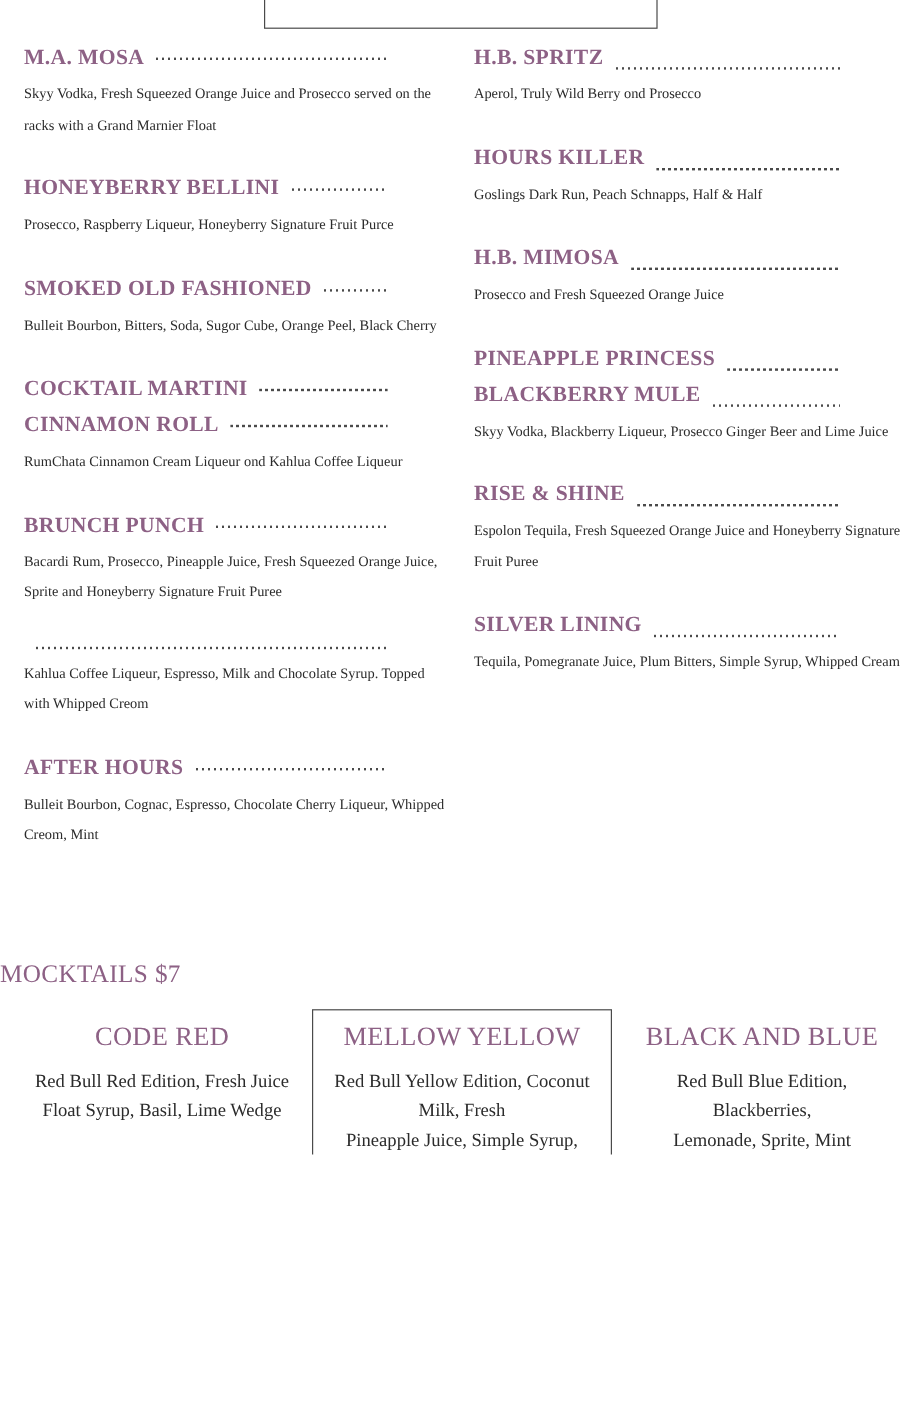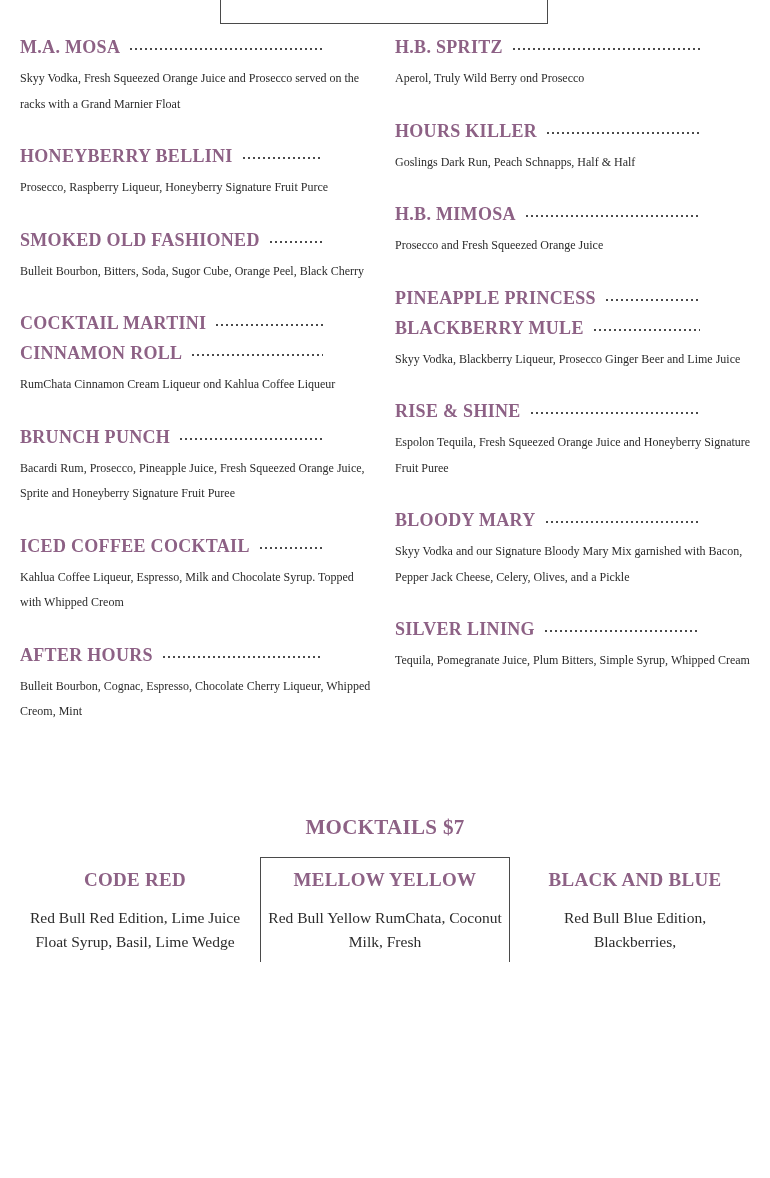--- a/index.html
+++ b/index.html
@@ -36,59 +36,59 @@
   .col.right{width:357px;flex:0 0 357px;}
   .item-head{
     display:flex;align-items:center;
     width:303px;
     margin:0 0 8px 0;
     color:var(--accent);
     font-size:18px;line-height:22px;font-weight:700;
     letter-spacing:0.3px;
     white-space:nowrap;
   }
-  .col.right .item-head{width:305px;}
+  .col.right .item-head{width:305px;align-items:flex-end;}
   .leader{
     flex:1;
     margin-left:10px;
     height:2px;
     margin-top:4px;
     background-image:repeating-linear-gradient(to right, var(--leader) 0 2px, transparent 2px 5px);
   }
   .item-desc{
     margin:0 0 28px 0;
     font-size:12px;line-height:25.5px;
     color:var(--body);
   }
   .mocktails-title{
     margin:61px 0 0 0;
-    text-align:center;
+    text-align:left;
     color:var(--accent);
-    font-size:21px;line-height:26px;font-weight:700;
+    font-size:21px;line-height:26px;font-weight:400;
     letter-spacing:0.3px;
   }
   .mocktails-row{
     display:flex;
     margin:17px 0 0 10px;
   }
   .mock-col{
     width:250px;flex:0 0 250px;
     box-sizing:border-box;
     text-align:center;
     padding-top:12px;
   }
   .mock-col.boxed{
     border:1px solid var(--border);
     height:220px;
     padding-top:11px;
   }
   .mock-name{
     margin:0 0 15px 0;
     color:var(--accent);
-    font-size:19px;line-height:22px;font-weight:700;
+    font-size:22px;line-height:22px;font-weight:400;
     letter-spacing:0.3px;
   }
   .mock-line{
     font-size:15.5px;line-height:24.5px;
     color:var(--body);
     padding:0 4px;
   }
   .footer-bar{
     position:absolute;left:0;top:1167px;
     width:770px;height:11px;
@@ -146,21 +146,20 @@
   <section class="menu-item">
     <h3 class="item-head">
       <span class="name">BRUNCH PUNCH</span>
       <span class="leader"></span>
     </h3>
     <p class="item-desc">Bacardi Rum, Prosecco, Pineapple Juice, Fresh Squeezed Orange Juice, Sprite and Honeyberry Signature Fruit Puree</p>
   </section>
 
   <section class="menu-item">
     <h3 class="item-head">
-      <span class="name">ICED COFFEE COCKTAIL</span>
       <span class="leader"></span>
     </h3>
     <p class="item-desc">Kahlua Coffee Liqueur, Espresso, Milk and Chocolate Syrup. Topped with Whipped Creom</p>
   </section>
 
   <section class="menu-item">
     <h3 class="item-head">
       <span class="name">AFTER HOURS</span>
       <span class="leader"></span>
     </h3>
@@ -208,53 +207,46 @@
   </section>
 
   <section class="menu-item">
     <h3 class="item-head">
       <span class="name">RISE &amp; SHINE</span>
       <span class="leader"></span>
     </h3>
     <p class="item-desc">Espolon Tequila, Fresh Squeezed Orange Juice and Honeyberry Signature Fruit Puree</p>
   </section>
 
-  <section class="menu-item">
-    <h3 class="item-head">
-      <span class="name">BLOODY MARY</span>
-      <span class="leader"></span>
-    </h3>
-    <p class="item-desc">Skyy Vodka and our Signature Bloody Mary Mix garnished with Bacon, Pepper Jack Cheese, Celery, Olives, and a Pickle</p>
-  </section>
 
   <section class="menu-item">
     <h3 class="item-head">
       <span class="name">SILVER LINING</span>
       <span class="leader"></span>
     </h3>
     <p class="item-desc">Tequila, Pomegranate Juice, Plum Bitters, Simple Syrup, Whipped Cream</p>
   </section>
 </div>
   </div>
 
   <h2 class="mocktails-title">MOCKTAILS $7</h2>
 
   <div class="mocktails-row" id="mocktails-row">
   <div class="mock-col">
     <h3 class="mock-name">CODE RED</h3>
     <div class="mock-lines">
-          <div class="mock-line">Red Bull Red Edition, Lime Juice</div>
+          <div class="mock-line">Red Bull Red Edition, Fresh Juice</div>
           <div class="mock-line">Float Syrup, Basil, Lime Wedge</div>
         </div>
   </div>
 
   <div class="mock-col boxed">
     <h3 class="mock-name">MELLOW YELLOW</h3>
     <div class="mock-lines">
-          <div class="mock-line">Red Bull Yellow RumChata, Coconut</div>
+          <div class="mock-line">Red Bull Yellow Edition, Coconut</div>
           <div class="mock-line">Milk, Fresh</div>
           <div class="mock-line">Pineapple Juice, Simple Syrup,</div>
           <div class="mock-line">Pineapple</div>
         </div>
   </div>
 
   <div class="mock-col">
     <h3 class="mock-name">BLACK AND BLUE</h3>
     <div class="mock-lines">
           <div class="mock-line">Red Bull Blue Edition,</div>

